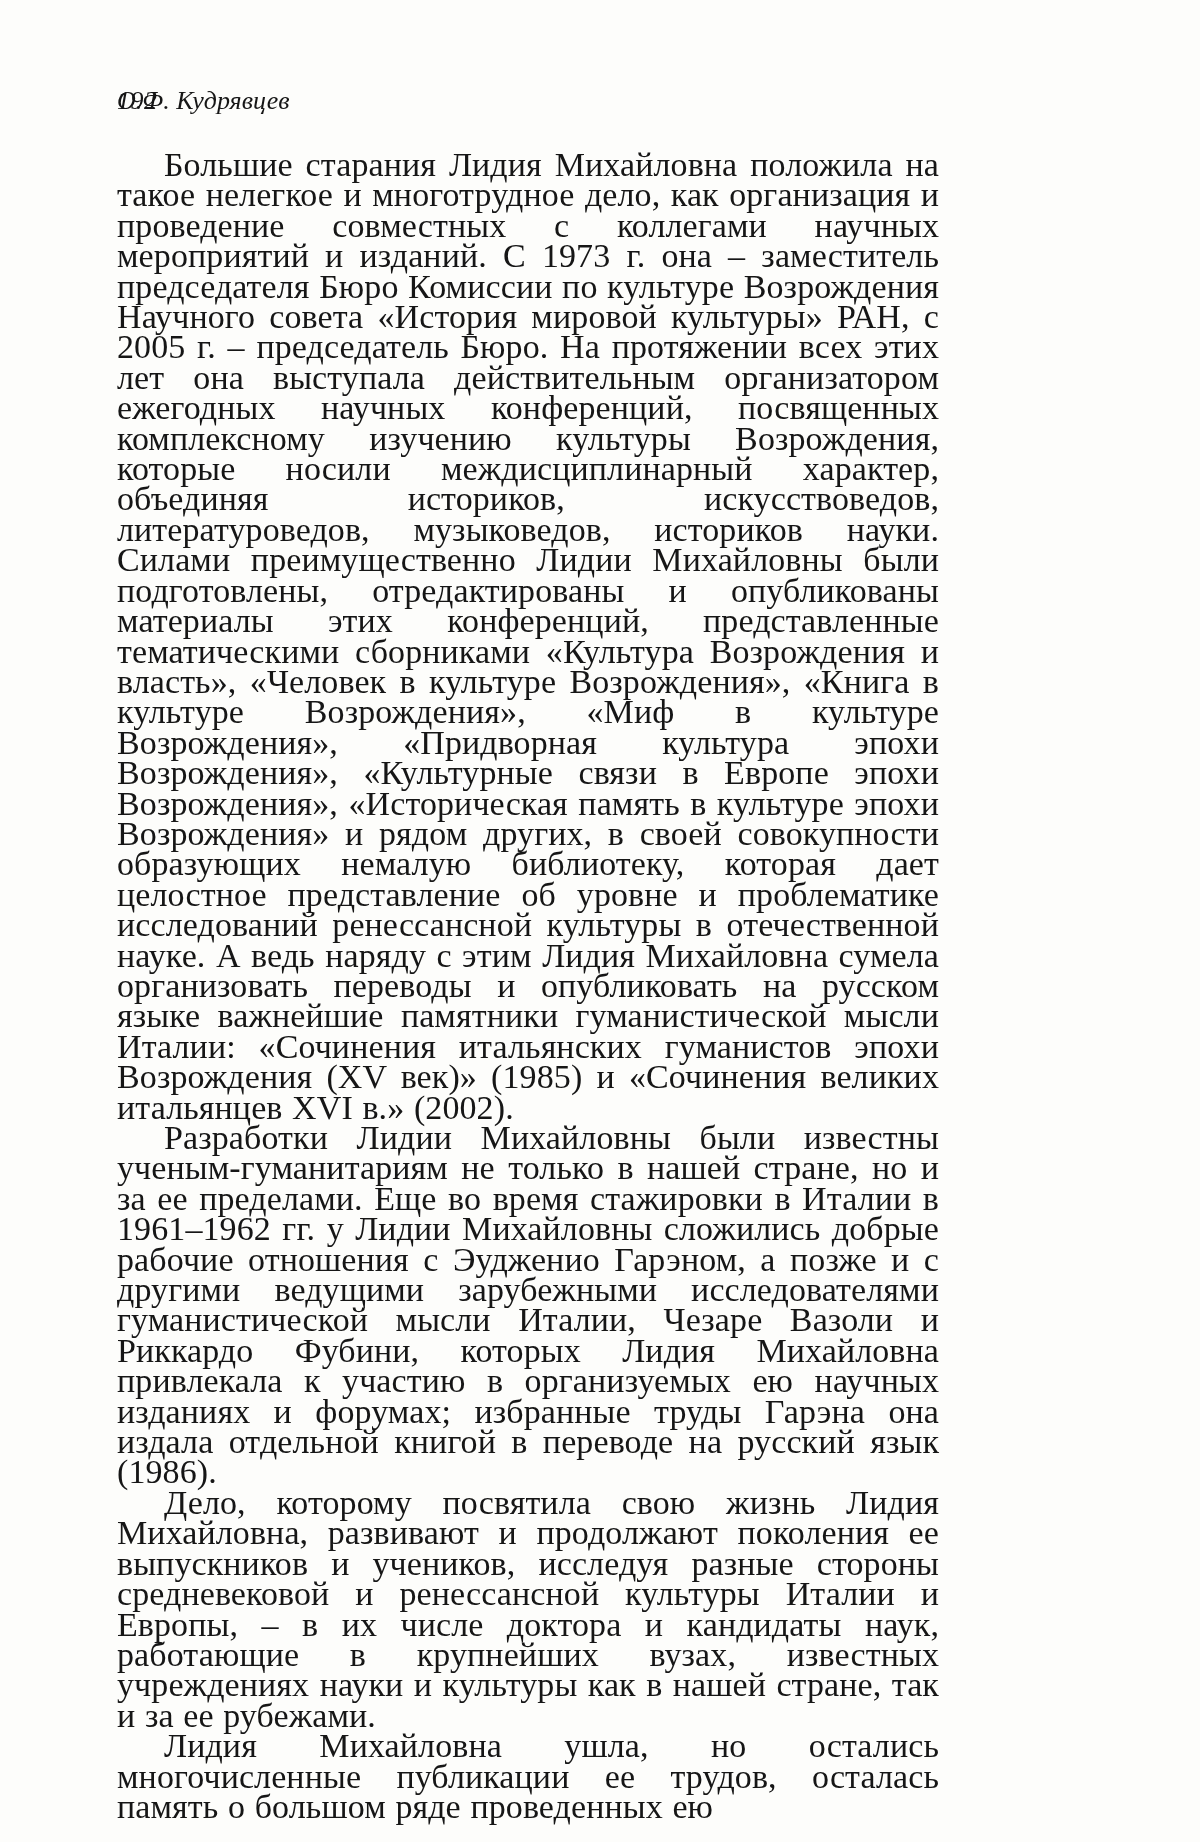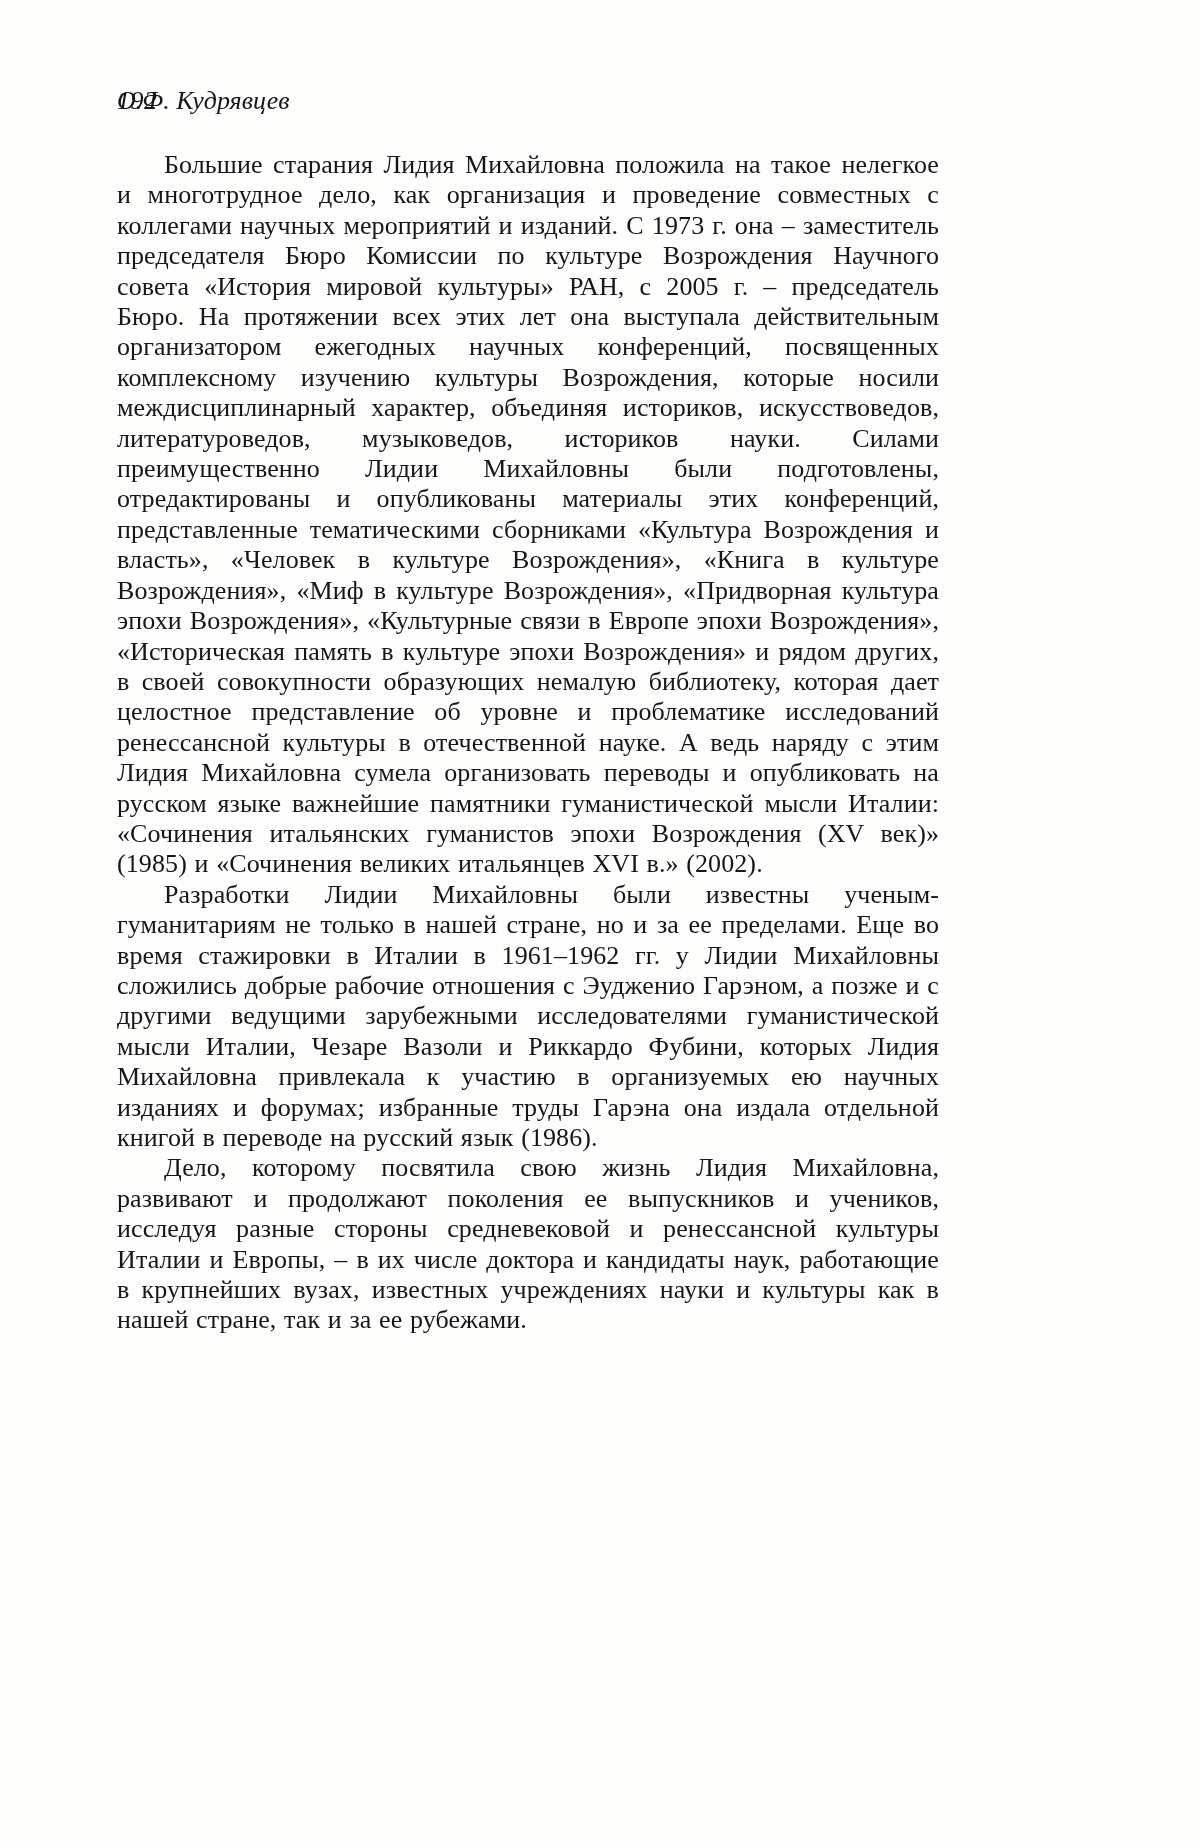--- a/index.html
+++ b/index.html
@@ -38,21 +38,21 @@
     font-style: italic;
     letter-spacing: 0.5px;
   }
   .running-title {
     display: block;
     text-align: left;
     font-style: italic;
   }
   .body-text p {
     margin: 0;
-    font-size: 26px;
+    font-size: 34px;
     line-height: 30.4px;
     text-align: justify;
     text-indent: 47px;
     letter-spacing: 0.1px;
     word-spacing: 1px;
   }
 </style>
 </head>
 <body>
 
@@ -61,16 +61,17 @@
 
     <div class="running-header">
       <span class="page-num">192</span>
       <span class="running-title">О.Ф. Кудрявцев</span>
     </div>
 
     <div class="body-text">
       <p>Большие старания Лидия Михайловна положила на такое нелегкое и многотрудное дело, как организация и проведение совместных с коллегами научных мероприятий и изданий. С 1973 г. она – заместитель председателя Бюро Комиссии по культуре Возрождения Научного совета «История мировой культуры» РАН, с 2005 г. – председатель Бюро. На протяжении всех этих лет она выступала действительным организатором ежегодных научных конференций, посвященных комплексному изучению культуры Возрождения, которые носили междисциплинарный характер, объединяя историков, искусствоведов, литературоведов, музыковедов, историков науки. Силами преимущественно Лидии Михайловны были подготовлены, отредактированы и опубликованы материалы этих конференций, представленные тематическими сборниками «Культура Возрождения и власть», «Человек в культуре Возрождения», «Книга в культуре Возрождения», «Миф в культуре Возрождения», «Придворная культура эпохи Возрождения», «Культурные связи в Европе эпохи Возрождения», «Историческая память в культуре эпохи Возрождения» и рядом других, в своей совокупности образующих немалую библиотеку, которая дает целостное представление об уровне и проблематике исследований ренессансной культуры в отечественной науке. А ведь наряду с этим Лидия Михайловна сумела организовать переводы и опубликовать на русском языке важнейшие памятники гуманистической мысли Италии: «Сочинения итальянских гуманистов эпохи Возрождения (XV век)» (1985) и «Сочинения великих итальянцев XVI в.» (2002).</p>
       <p>Разработки Лидии Михайловны были известны ученым-гуманитариям не только в нашей стране, но и за ее пределами. Еще во время стажировки в Италии в 1961–1962 гг. у Лидии Михайловны сложились добрые рабочие отношения с Эудженио Гарэном, а позже и с другими ведущими зарубежными исследователями гуманистической мысли Италии, Чезаре Вазоли и Риккардо Фубини, которых Лидия Михайловна привлекала к участию в организуемых ею научных изданиях и форумах; избранные труды Гарэна она издала отдельной книгой в переводе на русский язык (1986).</p>
       <p>Дело, которому посвятила свою жизнь Лидия Михайловна, развивают и продолжают поколения ее выпускников и учеников, исследуя разные стороны средневековой и ренессансной культуры Италии и Европы, – в их числе доктора и кандидаты наук, работающие в крупнейших вузах, известных учреждениях науки и культуры как в нашей стране, так и за ее рубежами.</p>
+      <p>Лидия Михайловна ушла, но остались многочисленные публикации ее трудов, осталась память о большом ряде проведенных ею</p>
     </div>
 
   </div>
 </div>
 
 </body></html>

